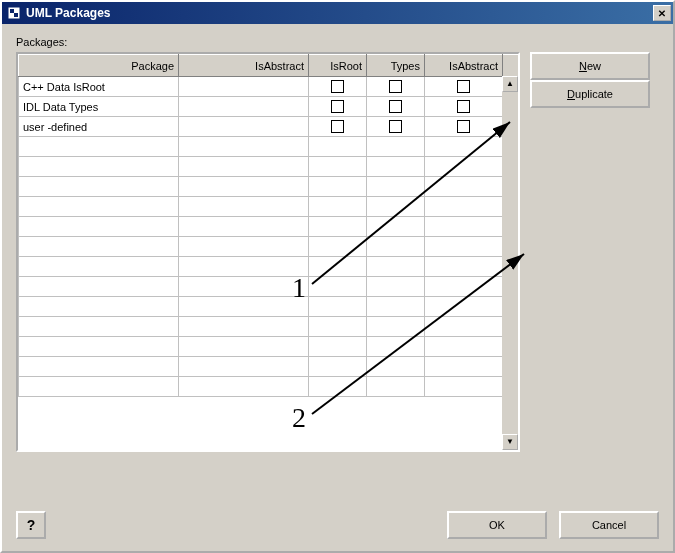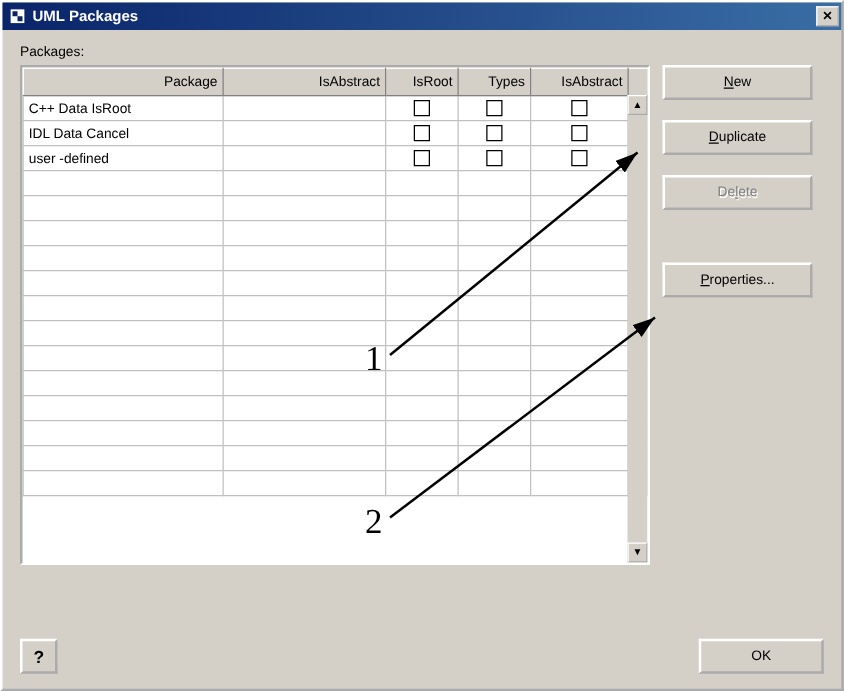--- a/index.html
+++ b/index.html
@@ -93,21 +93,21 @@
       position: absolute; right: 0; top: 22px; bottom: 0;
       width: 16px; background: #d4d0c8;
     }
     .scroll-stub .arrow {
       width: 16px; height: 16px;
       background: #d4d0c8;
       border: 1px outset #fff;
       font-size: 8px; text-align: center; line-height: 14px;
     }
     .scroll-stub .arrow.down { position: absolute; bottom: 0; }
-    .side-buttons { width: 120px; display: flex; flex-direction: column; gap: 16px; }
+    .side-buttons { width: 120px; display: flex; flex-direction: column; gap: 0; }
     .side-buttons .spacer { height: 10px; }
     button.win {
       height: 28px;
       background: #d4d0c8;
       border: 2px outset #fff;
       font-family: Tahoma, Arial; font-size: 11px;
       cursor: pointer;
       padding: 0;
     }
     button.win:disabled { color: #808080; text-shadow: 1px 1px 0 #fff; cursor: default; }
@@ -186,21 +186,21 @@
                 </td>
                 <td style="text-align: center;">
                   <span class="chk"></span>
                 </td>
                 <td style="text-align: center;">
                   <span class="chk"></span>
                 </td>
                 <td style="background: rgb(212, 208, 200); border: none;"></td>
               </tr>
               <tr>
-                <td class="firstcol">IDL Data Cancel</td>
+                <td class="firstcol">IDL Data Types</td>
                 <td></td>
                 <td style="text-align: center;">
                   <span class="chk"></span>
                 </td>
                 <td style="text-align: center;">
                   <span class="chk"></span>
                 </td>
                 <td style="text-align: center;">
                   <span class="chk"></span>
                 </td>
@@ -328,23 +328,21 @@
         </table>
         <div class="scroll-stub">
           <div class="arrow">▲</div>
           <div class="arrow down">▼</div>
         </div>
       </div>
 
       <div class="side-buttons">
         <button class="win"><span class="mn">N</span><span>ew</span></button>
         <button class="win"><span><span class="mn">D</span>uplicate</span></button>
-        <button class="win" disabled=""><span>De<span class="mn">l</span>ete</span></button>
         <div class="spacer"></div>
-        <button class="win"><span><span class="mn">P</span>roperties...</span></button>
       </div>
     </div>
 
     <svg class="anno" width="520" height="420" style="left:10px; top:20px;">
       <defs>
         <marker id="ah" markerWidth="10" markerHeight="10" refX="9" refY="3" orient="auto">
           <path d="M0,0 L0,6 L9,3 z" fill="#000"></path>
         </marker>
       </defs>
       <line x1="300" y1="240" x2="498" y2="78" stroke="#000" stroke-width="2" marker-end="url(#ah)"></line>
@@ -352,15 +350,16 @@
     </svg>
     <div class="anno anno-num" style="left:290px; top:248px;">1</div>
     <div class="anno anno-num" style="left:290px; top:378px;">2</div>
 
     <div class="bottom-bar">
       <div class="help-btn">
         <span>?</span>
       </div>
       <div class="fill"></div>
       <button class="win">OK</button>
+      <button class="win">Cancel</button>
     </div>
   </div>
 </div>
 
 </body></html>

